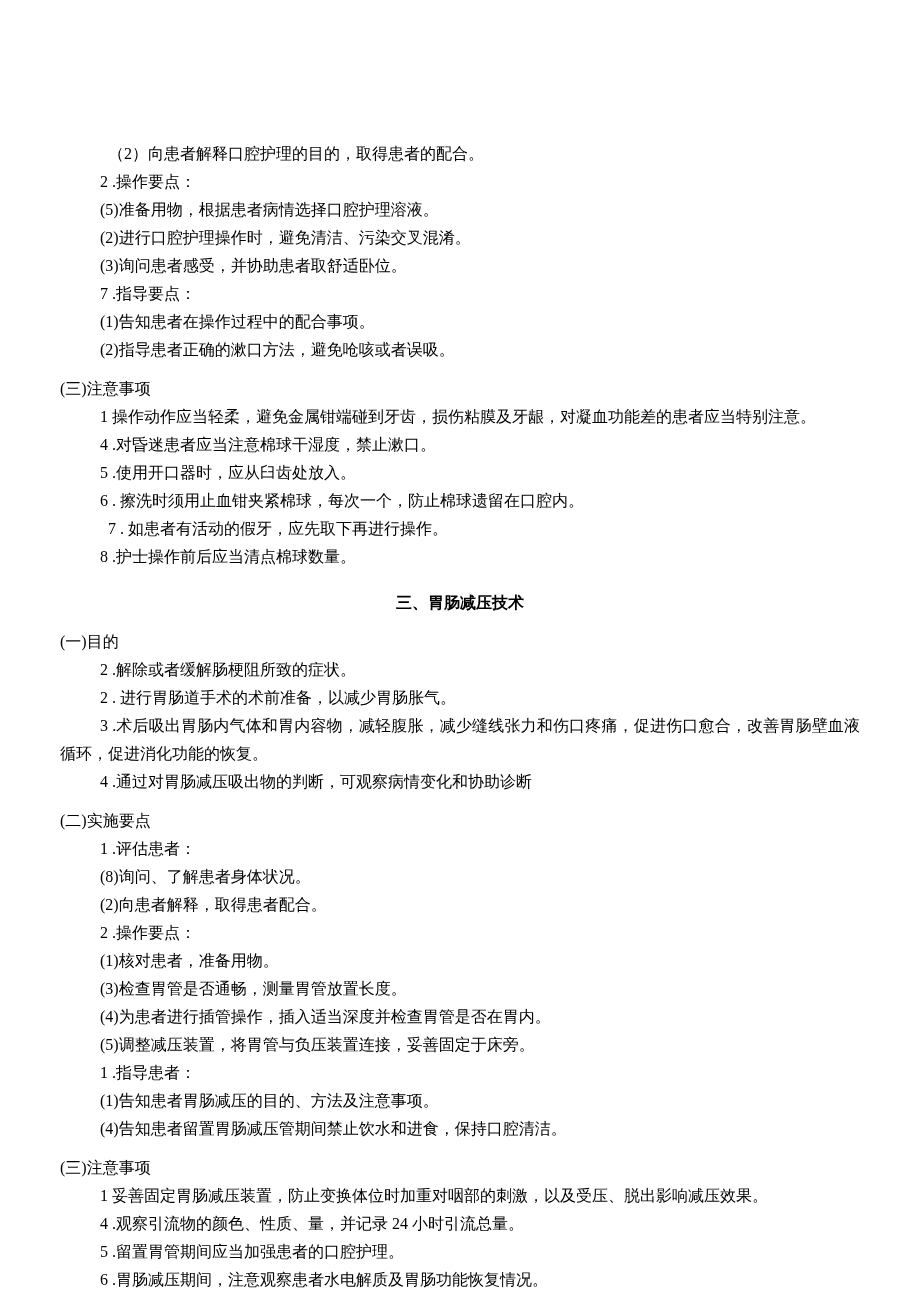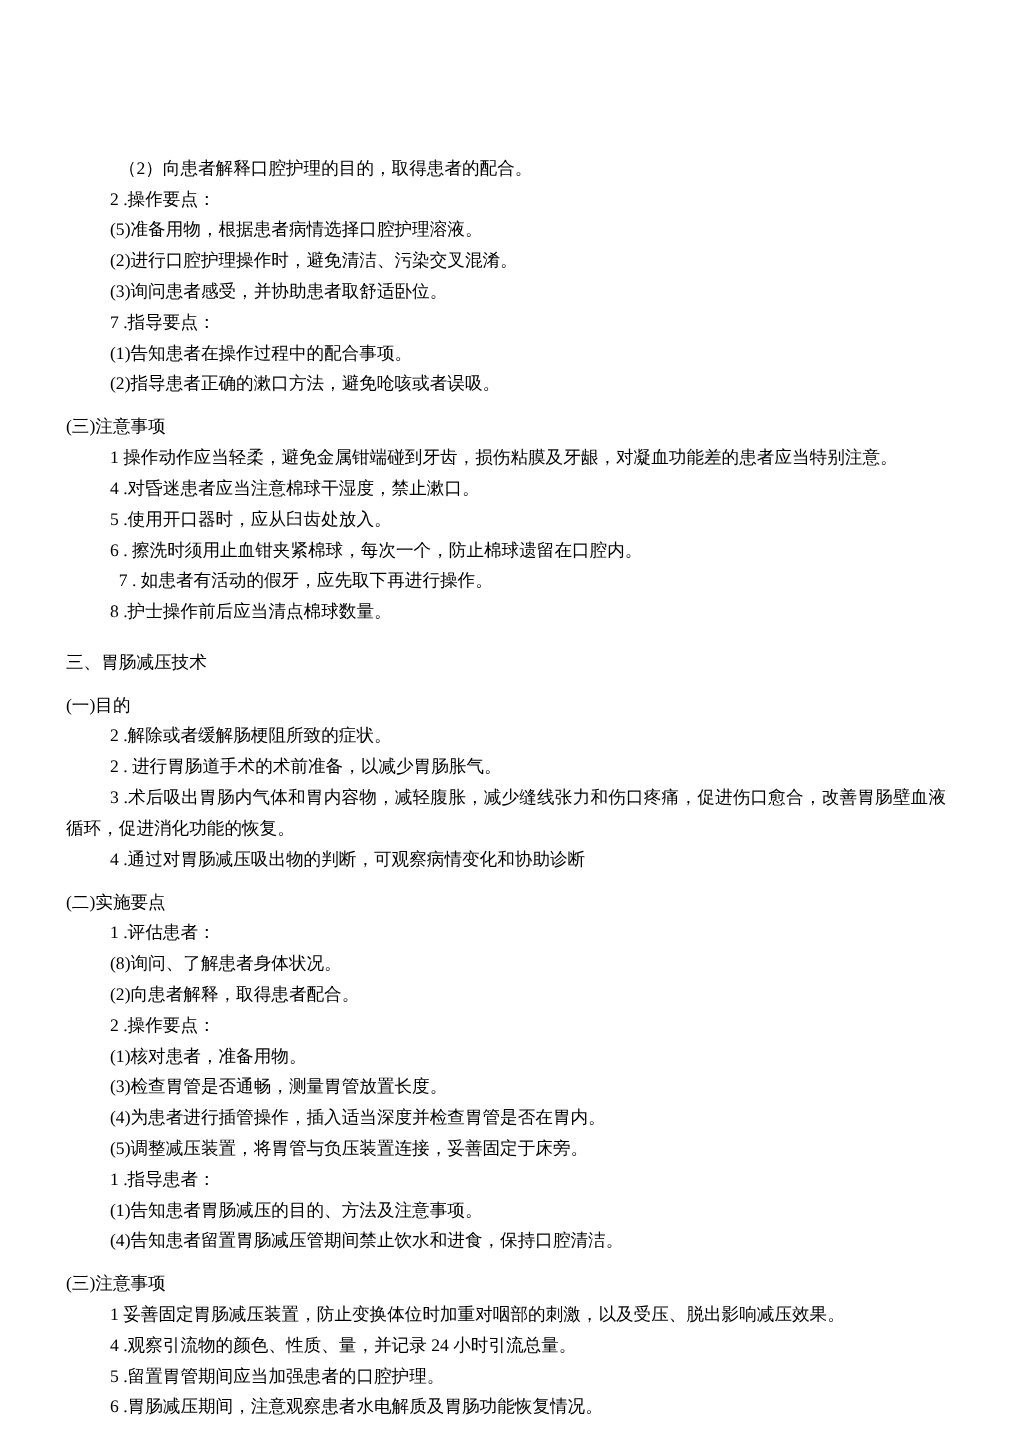--- a/index.html
+++ b/index.html
@@ -24,21 +24,22 @@
     white-space: normal;
     word-break: break-all;
     margin: 0;
     text-align: justify;
     text-justify: inter-ideograph;
   }
   .indent-2 { text-indent: 2.5em; }
   .indent-2a { text-indent: 3em; }
   .flush { text-indent: 0; margin-top: 11px; }
   .section-title {
-    font-weight: normal;
+    text-align: center;
+    font-weight: bold;
     margin: 18px 0 8px 0;
   }
 </style>
 </head>
 <body>
 
 <div class="doc">
 
   <p class="line indent-2a">（2）向患者解释口腔护理的目的，取得患者的配合。</p>
   <p class="line indent-2">2  .操作要点：</p>

